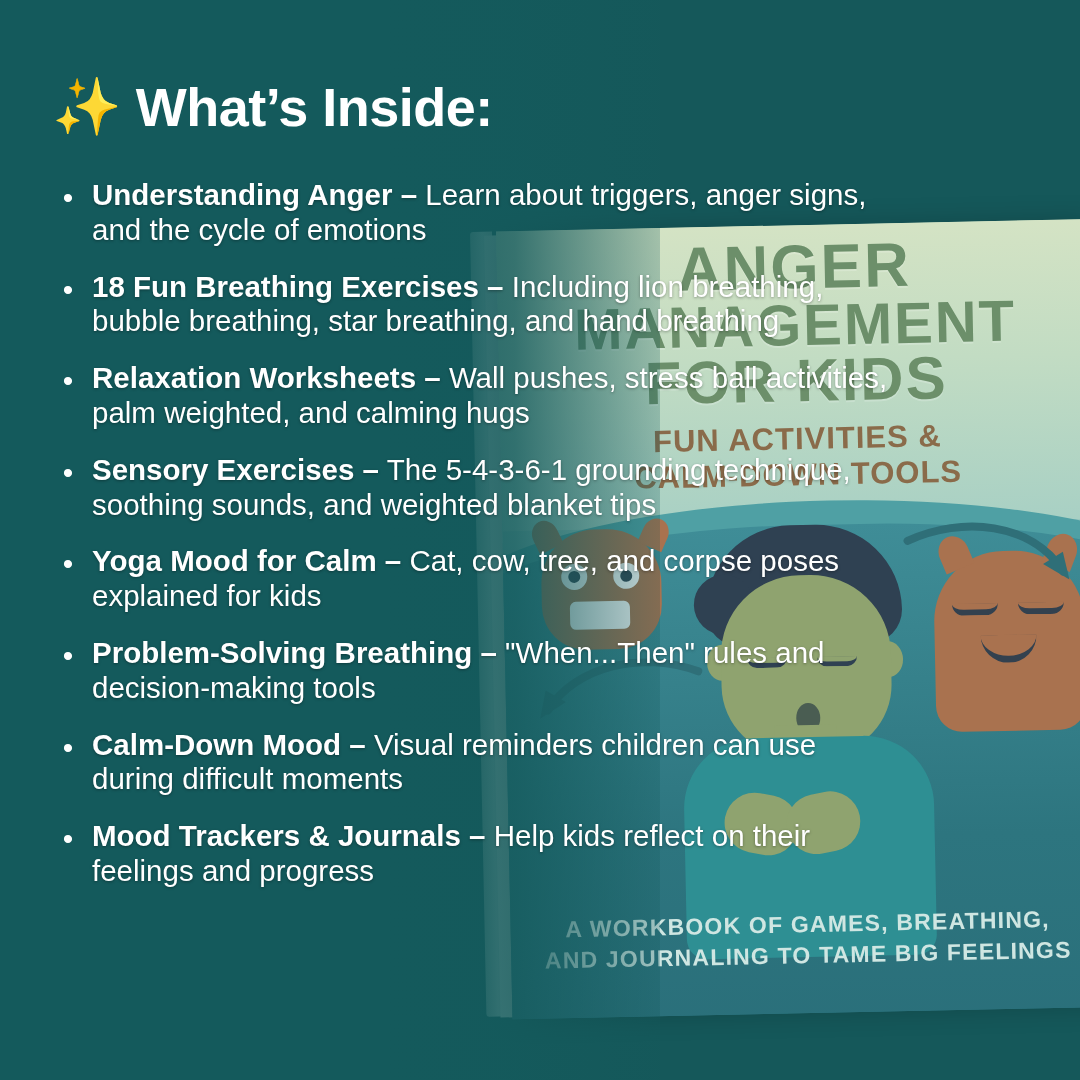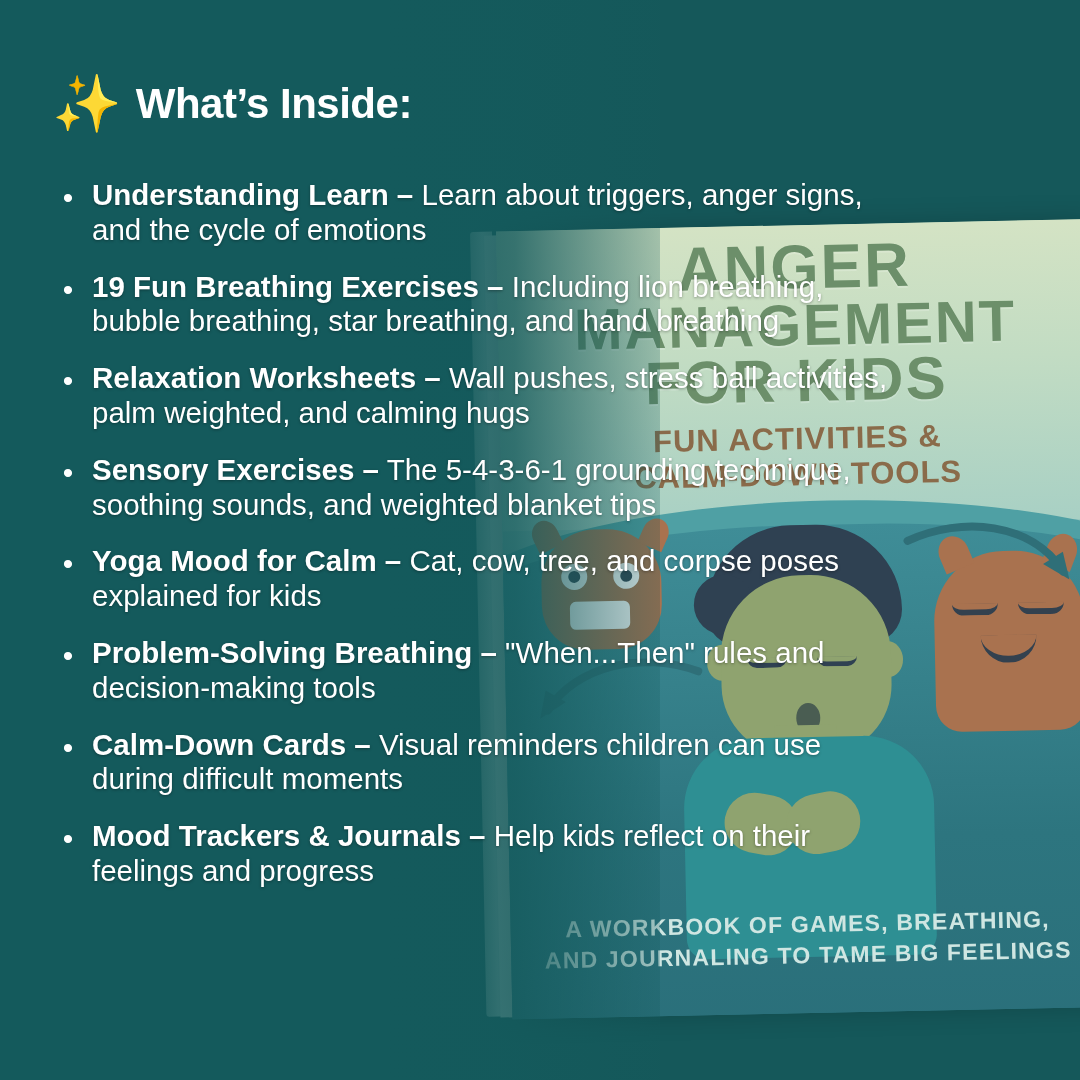--- a/index.html
+++ b/index.html
@@ -166,21 +166,21 @@
 
   
   .content{position:absolute;left:0;top:0;width:1080px;height:1080px;}
 
   .heading{
     position:absolute;left:52px;top:76px;
     display:flex;align-items:center;gap:14px;
   }
   .sparkle{font-size:56px;line-height:1;color:#F6C84C;}
   .heading-text{
-    color:#ffffff;font-size:42px;font-weight:800;letter-spacing:-0.5px;
+    color:#ffffff;font-size:54px;font-weight:800;letter-spacing:-0.5px;
   }
 
   .list{
     position:absolute;left:60px;top:178px;width:845px;
   }
   .item{
     display:flex;align-items:flex-start;gap:16px;margin-bottom:22px;
   }
   .bullet{
     color:#ffffff;font-size:30px;line-height:40px;flex:0 0 auto;width:16px;text-align:center;
@@ -272,29 +272,29 @@
     <div class="heading">
       <span class="sparkle">✨</span>
       <span class="heading-text">What’s Inside:</span>
     </div>
 
     <div class="list">
 
       <div class="item">
         <span class="bullet">•</span>
         <div class="item-text">
-          <b>Understanding Learn –</b> 
+          <b>Understanding Anger –</b> 
           <span>Learn about triggers, anger signs, and the cycle of emotions</span>
         </div>
       </div>
 
       <div class="item">
         <span class="bullet">•</span>
         <div class="item-text">
-          <b>19 Fun Breathing Exercises –</b> 
+          <b>18 Fun Breathing Exercises –</b> 
           <span>Including lion breathing, bubble breathing, star breathing, and hand breathing</span>
         </div>
       </div>
 
       <div class="item">
         <span class="bullet">•</span>
         <div class="item-text">
           <b>Relaxation Worksheets –</b> 
           <span>Wall pushes, stress ball activities, palm weighted, and calming hugs</span>
         </div>
@@ -320,21 +320,21 @@
         <span class="bullet">•</span>
         <div class="item-text">
           <b>Problem-Solving Breathing –</b> 
           <span>"When...Then" rules and decision-making tools</span>
         </div>
       </div>
 
       <div class="item">
         <span class="bullet">•</span>
         <div class="item-text">
-          <b>Calm-Down Cards –</b> 
+          <b>Calm-Down Mood –</b> 
           <span>Visual reminders children can use during difficult moments</span>
         </div>
       </div>
 
       <div class="item">
         <span class="bullet">•</span>
         <div class="item-text">
           <b>Mood Trackers &amp; Journals –</b> 
           <span>Help kids reflect on their feelings and progress</span>
         </div>

